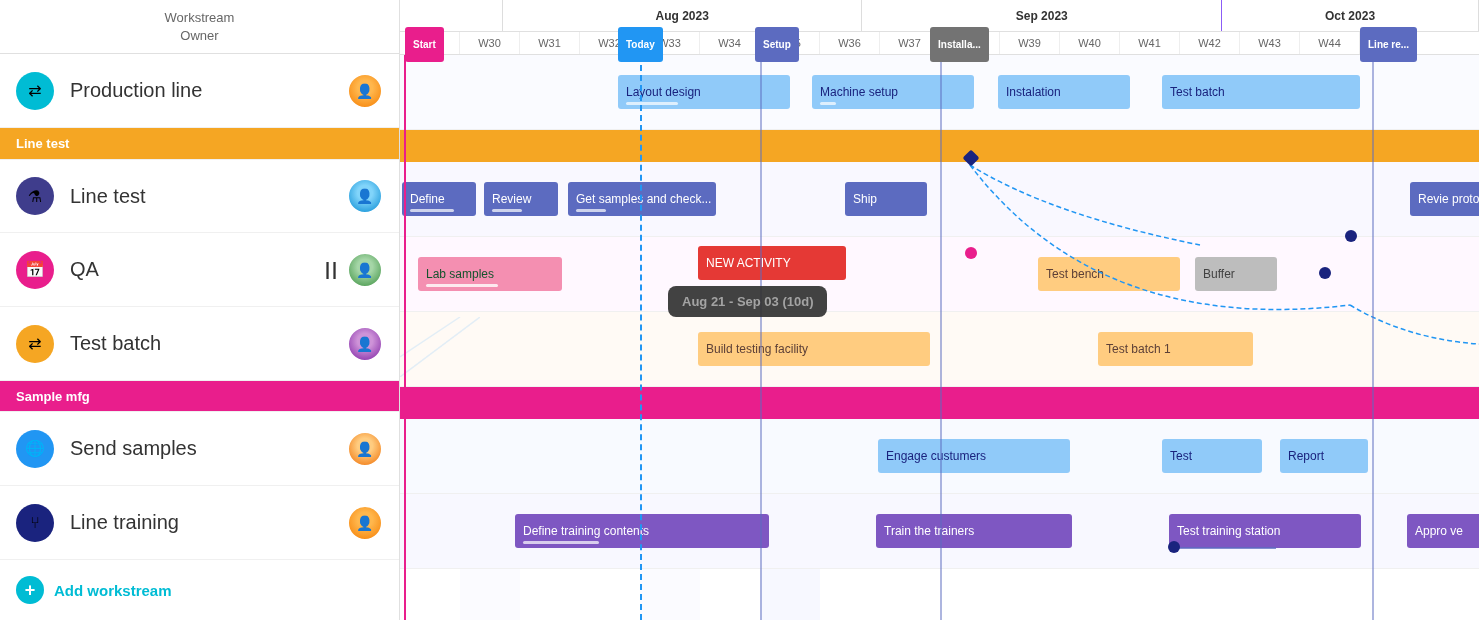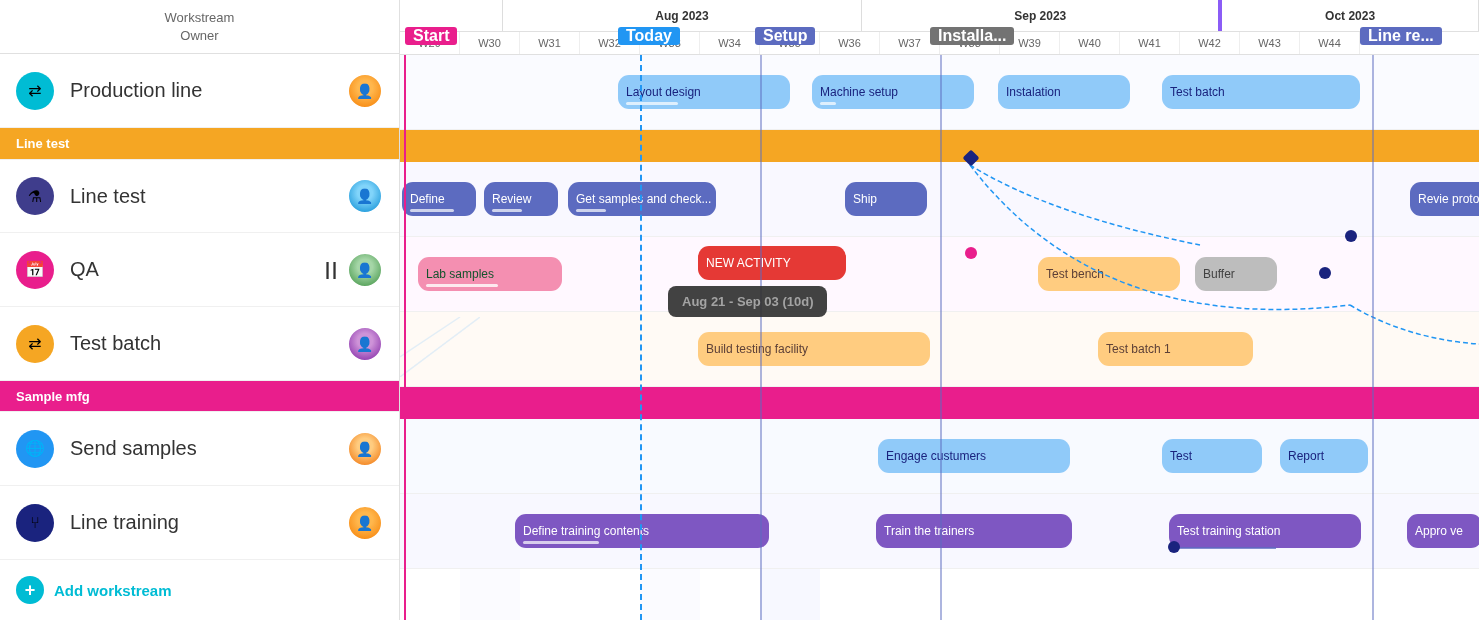--- a/index.html
+++ b/index.html
@@ -47,36 +47,36 @@
     .gantt-header { height: 55px; border-bottom: 1px solid #e0e0e0; display: flex; flex-direction: column; background: #fff; }
     .gantt-months { display: flex; height: 43px; border-bottom: 1px solid #e0e0e0; }
     .gantt-month { display: flex; align-items: center; justify-content: center; font-size: 12px; font-weight: 600; color: #333; border-right: 1px solid #ddd; }
     .gantt-weeks { display: flex; height: 29px; }
     .gantt-week { display: flex; align-items: center; justify-content: center; font-size: 11px; color: #666; border-right: 1px solid #eee; min-width: 60px; }
 
     .gantt-body { position: relative; overflow: hidden; }
     .gantt-row { height: 75px; border-bottom: 1px solid #f0f0f0; position: relative; }
 
     
-    .activity-bar { position: absolute; border-radius: 11px; display: flex; align-items: center; padding: 0 8px; font-size: 12px; color: white; font-weight: 500; height: 34px; white-space: nowrap; overflow: hidden; cursor: pointer; }
+    .activity-bar { position: absolute; border-radius: 3px; display: flex; align-items: center; padding: 0 8px; font-size: 12px; color: white; font-weight: 500; height: 34px; white-space: nowrap; overflow: hidden; cursor: pointer; }
     .activity-bar.light-blue { background: #90caf9; color: #1a237e; }
     .activity-bar.dark-blue { background: #5c6bc0; color: white; }
     .activity-bar.red { background: #e53935; color: white; }
     .activity-bar.purple { background: #7e57c2; color: white; }
 
     .progress-bar { position: absolute; bottom: 4px; left: 0; height: 3px; border-radius: 2px; background: rgba(255,255,255,0.7); }
 
     
     .tooltip-box { position: absolute; background: rgba(50,50,50,0.92); color: #a3a3a3; padding: 8px 14px; border-radius: 8px; font-size: 13px; font-weight: 600; z-index: 100; white-space: nowrap; }
 
     
     .connector-svg { position: absolute; top: 0; left: 0; width: 100%; height: 100%; pointer-events: none; z-index: 5; overflow: visible; }
 
     
-    .phase-label { position: absolute; top: 27px; font-size: 16px; color: #fff; font-weight: 600; z-index: 20; padding: 0 8px; border-radius: 3px; white-space: nowrap; }
+    .phase-label { position: absolute; top: 27px; font-size: 10px; color: #fff; font-weight: 600; z-index: 20; padding: 12px 8px; border-radius: 3px; white-space: nowrap; }
     .phase-label.start { background: #e91e8c; }
     .phase-label.today { background: #2196f3; }
     .phase-label.setup { background: #5c6bc0; }
     .phase-label.installa { background: #737373; }
     .phase-label.line-re { background: #5c6bc0; }
 
     .icon-symbol { font-size: 16px; }
   </style>
 </head>
 <body>
@@ -152,21 +152,21 @@
     </div>
   </div>
 
   <div class="gantt-area">
 
     <div class="gantt-header" style="position:relative;">
 
       <div class="gantt-months">
         <div class="gantt-month" style="width:120px; border-right:1px solid #ddd;"></div>
         <div class="gantt-month" style="width:420px; border-right:1px solid #ddd;">Aug 2023</div>
-        <div class="gantt-month" style="width:420px; border-right:4px solid #8b5cf6;text-align:center;">Sep 2023</div>
+        <div class="gantt-month" style="width:420px; border-right:1px solid #8b5cf6;text-align:center;">Sep 2023</div>
         <div class="gantt-month" style="width:300px;">Oct 2023</div>
       </div>
 
       <div class="gantt-weeks">
         <div class="gantt-week" style="width:60px;">W29</div>
         <div class="gantt-week" style="width:60px;">W30</div>
         <div class="gantt-week" style="width:60px;">W31</div>
         <div class="gantt-week" style="width:60px;">W32</div>
         <div class="gantt-week" style="width:60px;">W33</div>
         <div class="gantt-week" style="width:60px;">W34</div>

